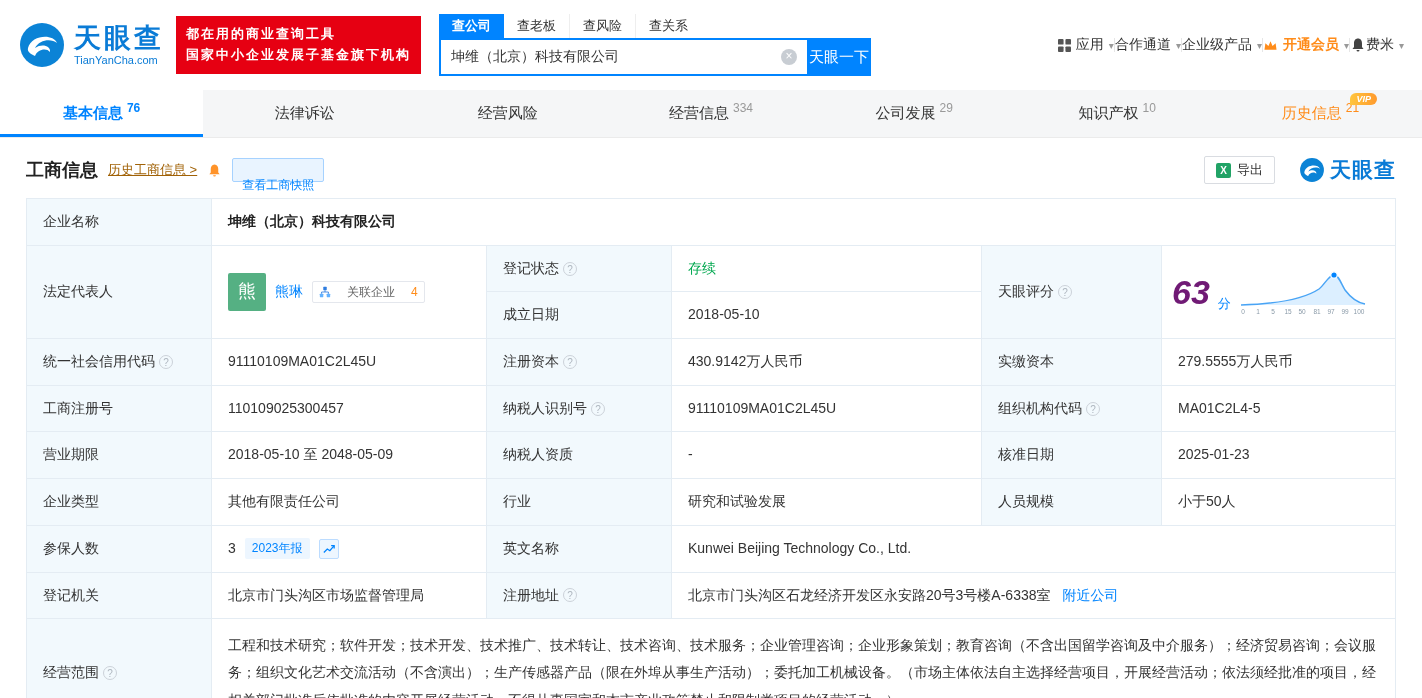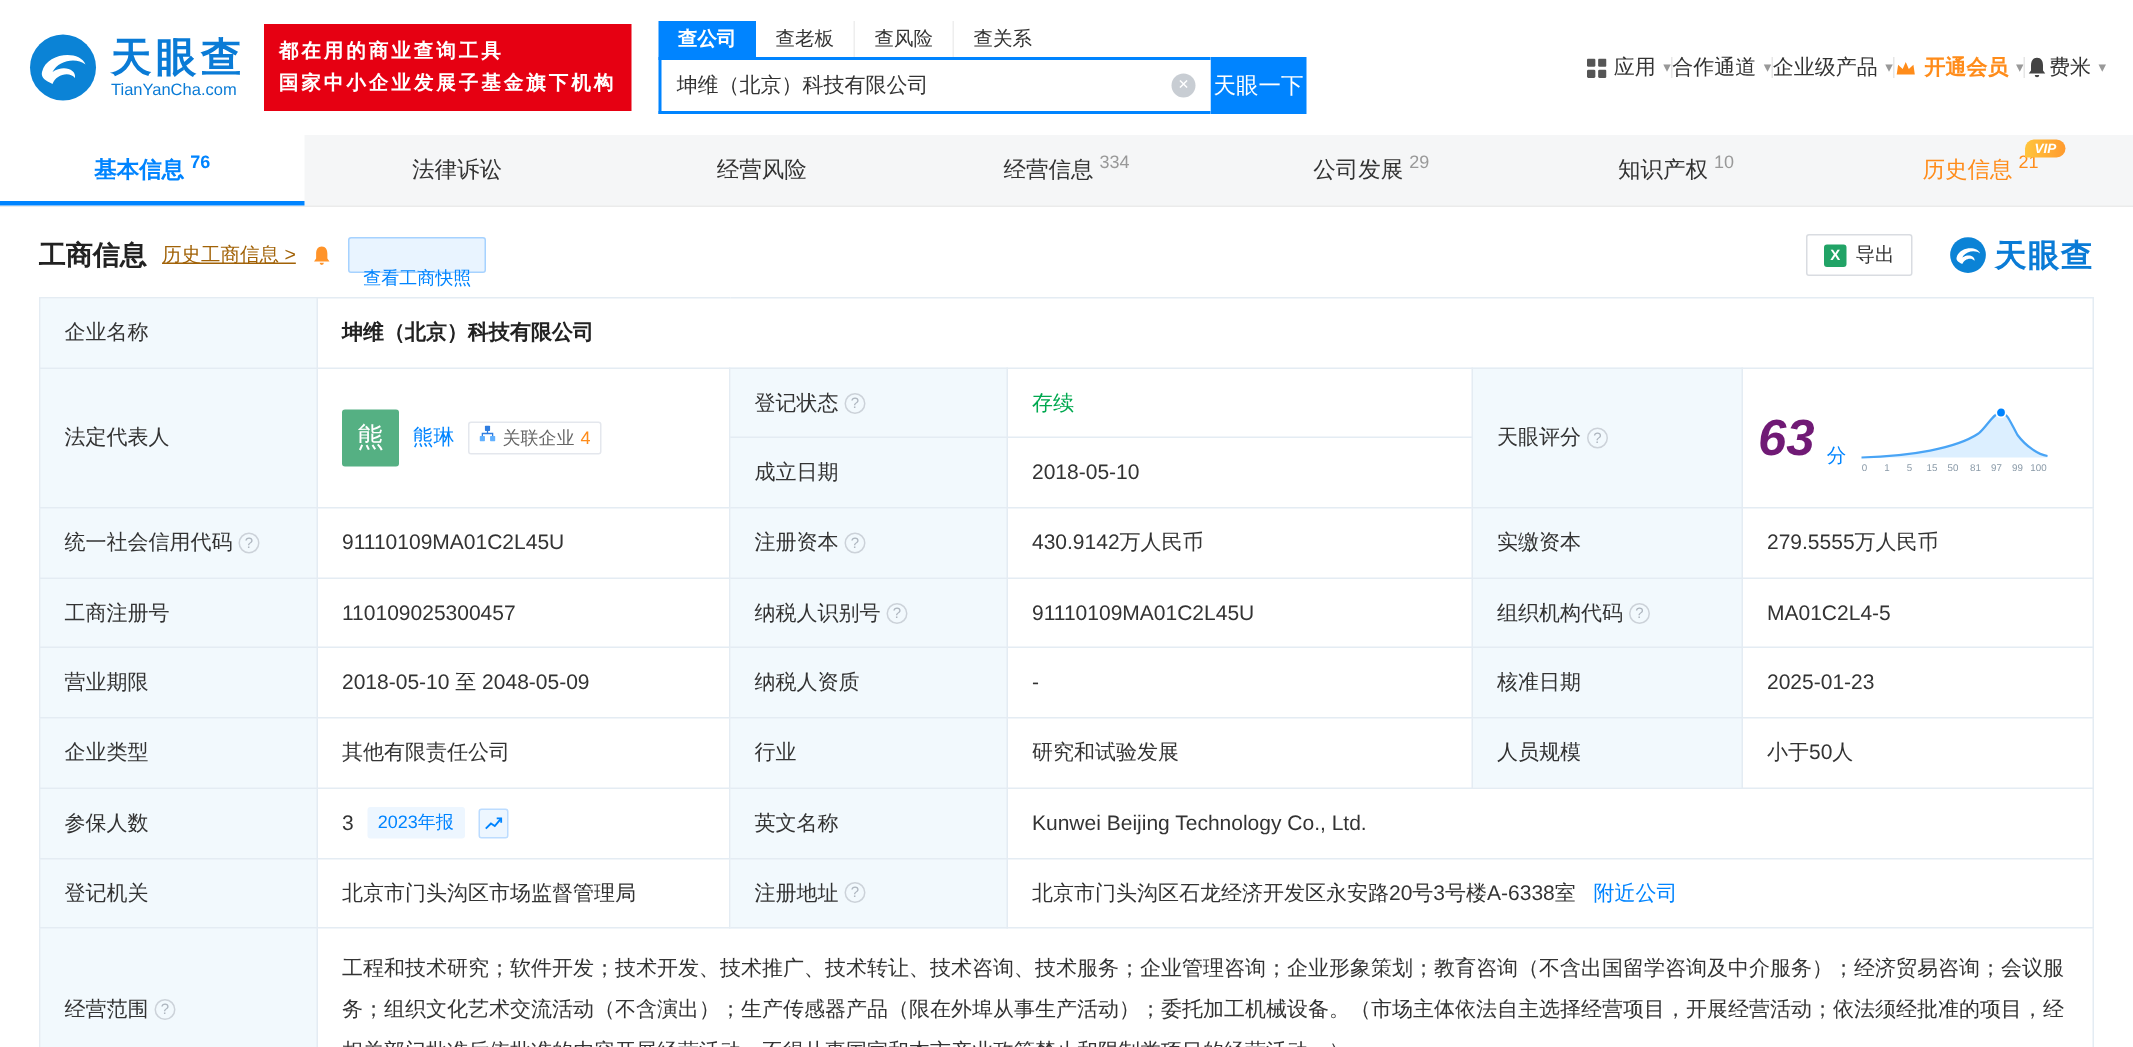--- a/index.html
+++ b/index.html
@@ -77,21 +77,21 @@
   .q { width: 14px; height: 14px; border: 1px solid #ccd2d9; border-radius: 50%; color: #aeb6bf;
        font-size: 10px; line-height: 13px; text-align: center; display: inline-block;
        flex: none; cursor: pointer; }
   .company-name { font-weight: bold; color: #222; }
   .green { color: #00a84f; }
   .blue { color: #0084ff; cursor: pointer; }
   .rep { display: flex; align-items: center; gap: 9px; }
   .avatar { width: 38px; height: 38px; background: #55b083; color: #fff; font-size: 18px;
             display: flex; align-items: center; justify-content: center; border-radius: 2px;
             flex: none; cursor: pointer; }
-  .relbadge { display: inline-flex; gap: 4px; border: 1px solid #e4e7ed;
+  .relbadge { display: inline-flex; align-items: center; gap: 16px; border: 1px solid #e4e7ed;
               border-radius: 2px; padding: 1px 6px; font-size: 12px; color: #666;
               background: #fff; cursor: pointer; }
   .relcount { color: #ff8c1a; }
   .score-wrap { display: flex; align-items: center; gap: 8px; }
   td.score-td { padding: 4px 10px; }
   .score-num { font-size: 34px; font-weight: bold; font-style: italic; color: #701a75; line-height: 1; }
   .score-unit { font-size: 13px; color: #0084ff; align-self: flex-end; margin-bottom: 3px; }
   .insured { display: flex; align-items: center; gap: 9px; }
   .yearbadge { color: #0084ff; background: #edf6ff; border-radius: 2px; padding: 1px 7px;
                font-size: 12px; cursor: pointer; }

